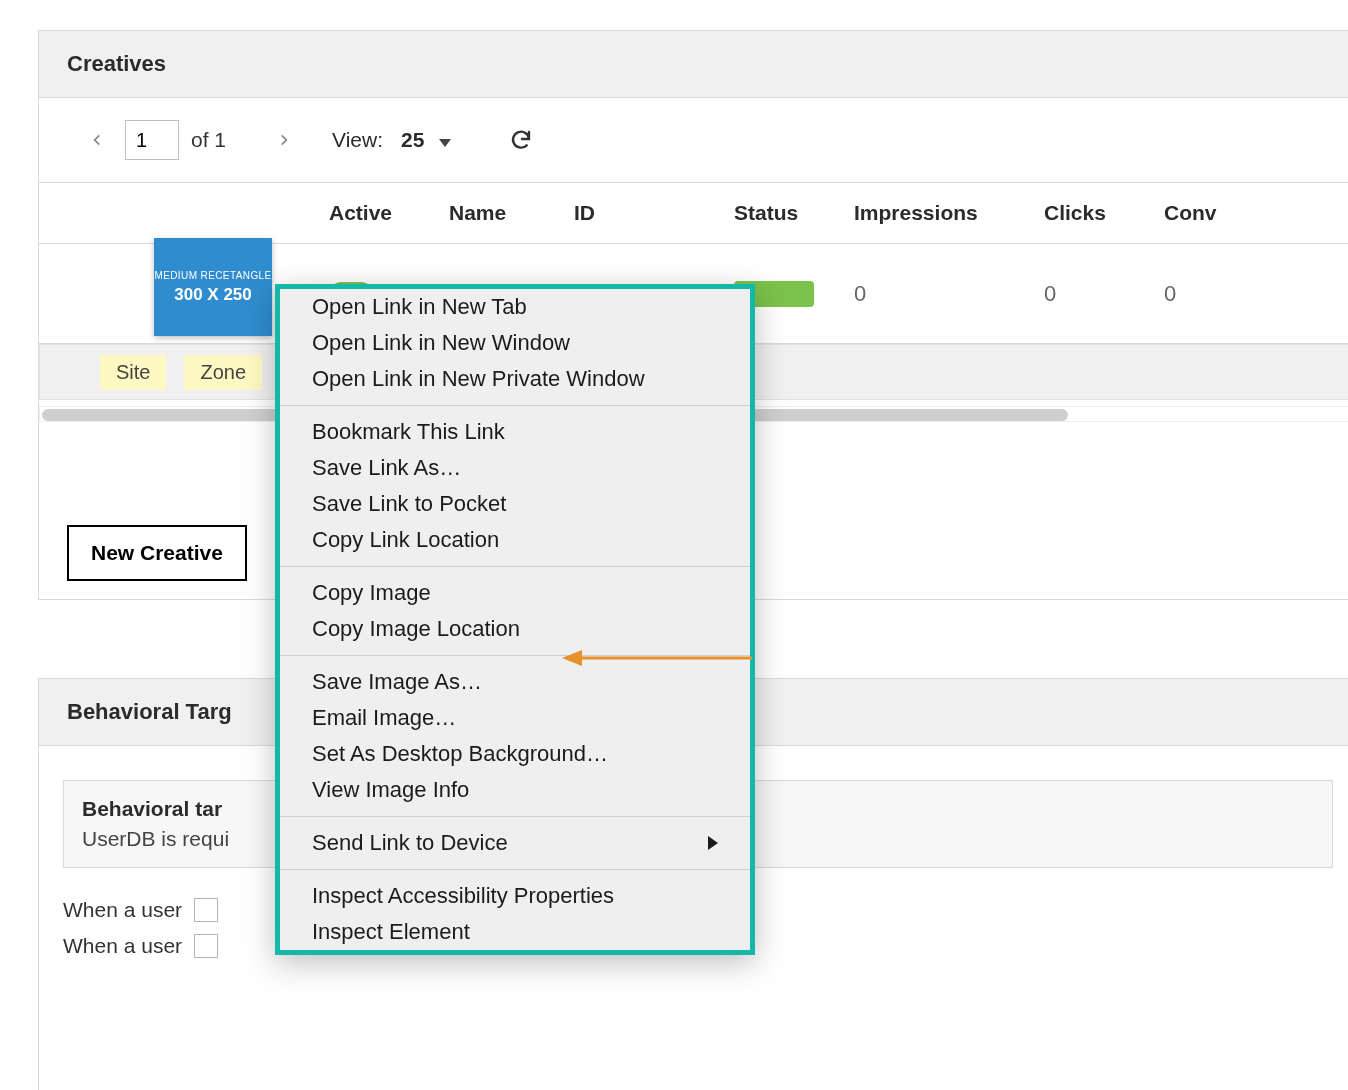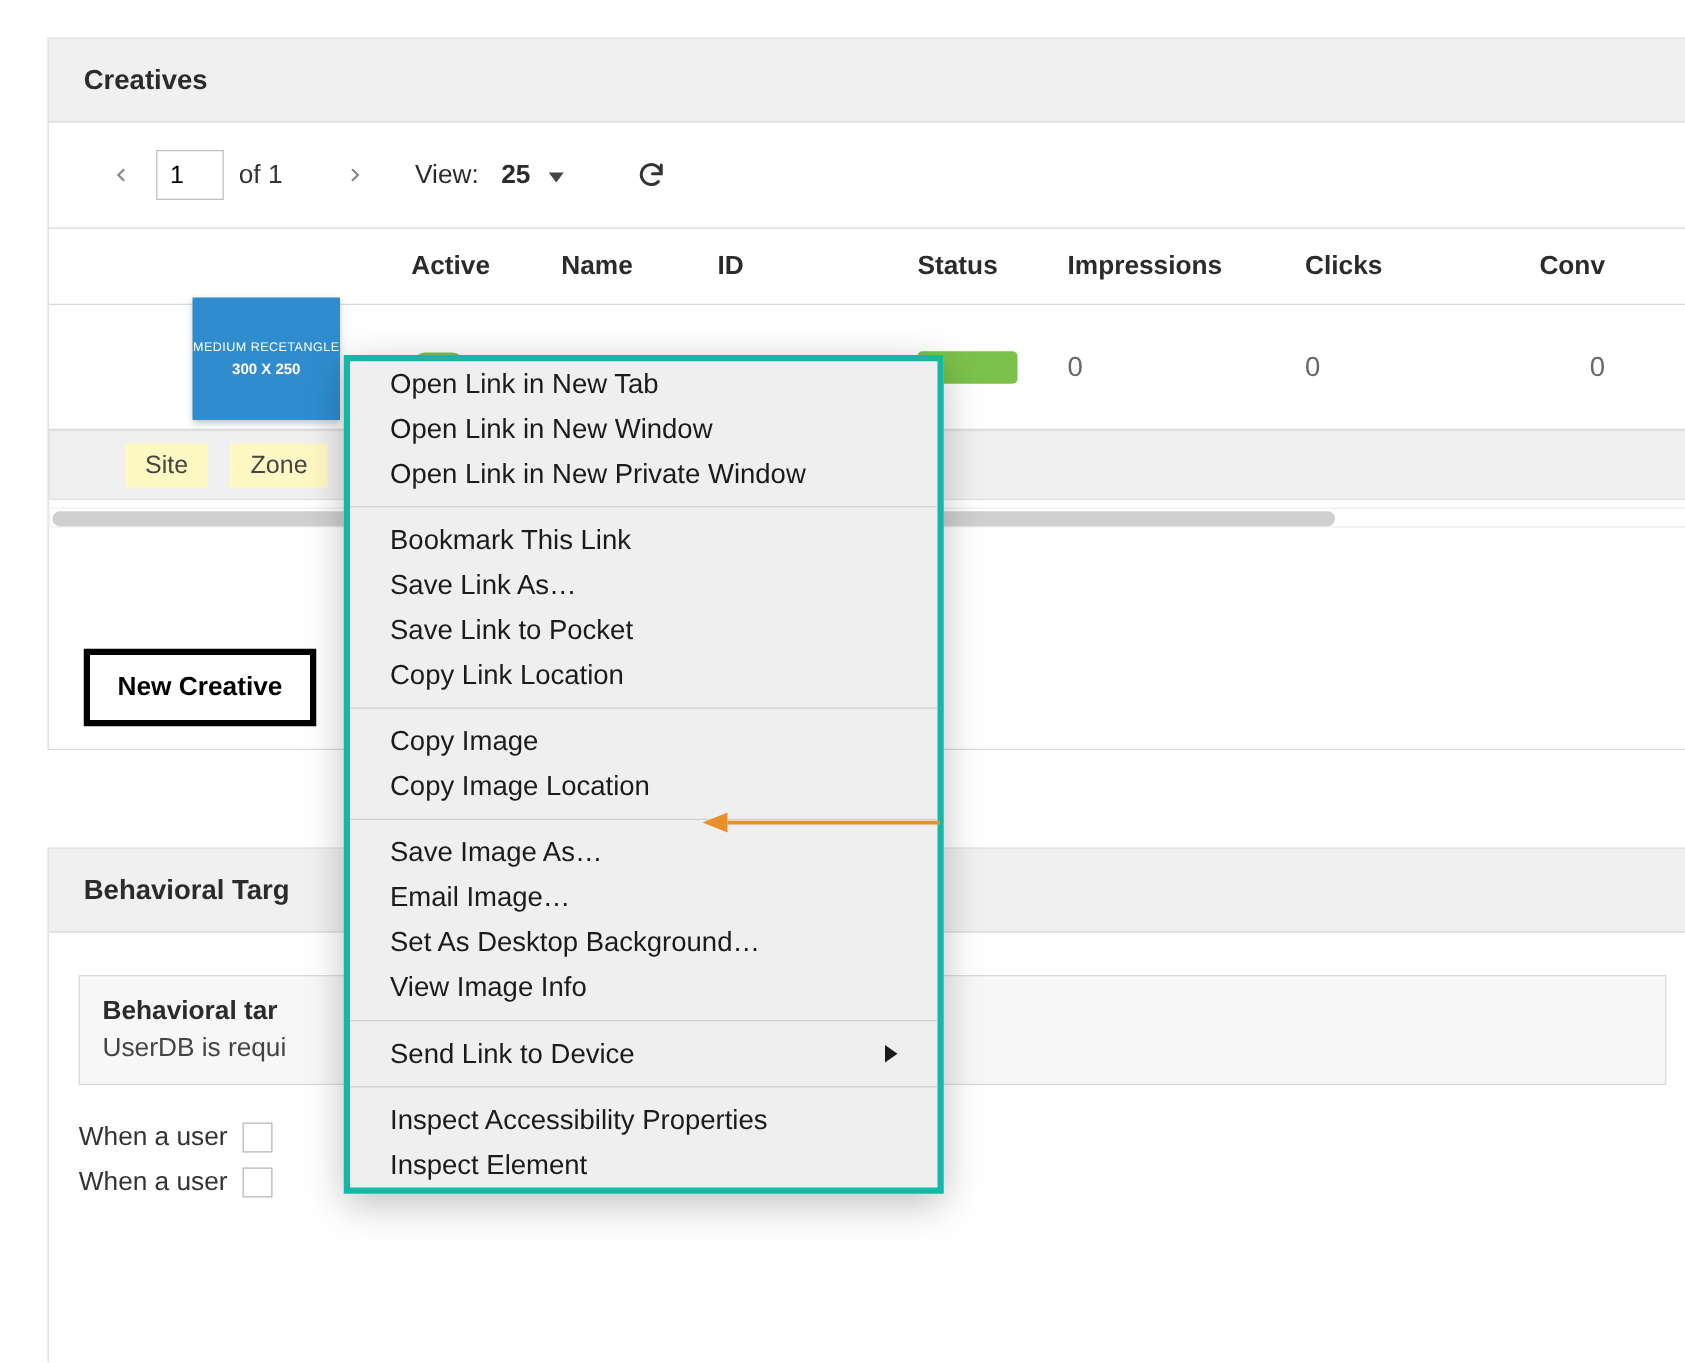--- a/index.html
+++ b/index.html
@@ -90,21 +90,21 @@
     font-weight: 700;
     color: #2b2b2b;
   }
   .col-thumb { width: 290px; }
   .col-active { width: 120px; }
   .col-name  { width: 125px; }
   .col-id    { width: 160px; }
   .col-status{ width: 120px; }
   .col-imp   { width: 190px; }
   .col-clk   { width: 120px; }
-  .col-conv  { width: 120px; text-align: right; }
+  .col-conv  { width: 120px; }
 
   
   .data-row {
     position: relative;
     display: flex;
     align-items: center;
     height: 100px;
     border-bottom: 1px solid #d9d9d9;
     font-size: 22px;
     color: #666;
@@ -114,21 +114,21 @@
     position: absolute;
     left: 115px; top: -6px;
     width: 118px; height: 98px;
     background: #2f8dcf;
     color: #fff;
     display: flex; flex-direction: column;
     align-items: center; justify-content: center;
     box-shadow: 0 2px 6px rgba(0,0,0,.25);
   }
   .thumb .t-top { font-size: 10px; letter-spacing: .4px; }
-  .thumb .t-dim { font-size: 12px; font-weight: 600; margin-top: 4px; }
+  .thumb .t-dim { font-size: 17px; font-weight: 600; margin-top: 4px; }
 
   .toggle {
     width: 44px; height: 24px;
     background: #7bc24a;
     border-radius: 14px;
     position: relative;
   }
   .toggle::after {
     content:"";
     position:absolute;
@@ -175,21 +175,21 @@
     height:12px;
     width: 78%;
     background:#cfcfcf;
     border-radius: 6px;
   }
 
   .new-creative-btn {
     position:absolute;
     left: 28px; bottom: 18px;
     padding: 14px 22px;
-    border:5px solid #000000;
+    border:2px solid #000000;
     background:#fff;
     font-size: 21px;
     font-weight:700;
     cursor:pointer;
   }
 
   
   #behavioral-panel {
     position:absolute;
     left: 38px;

